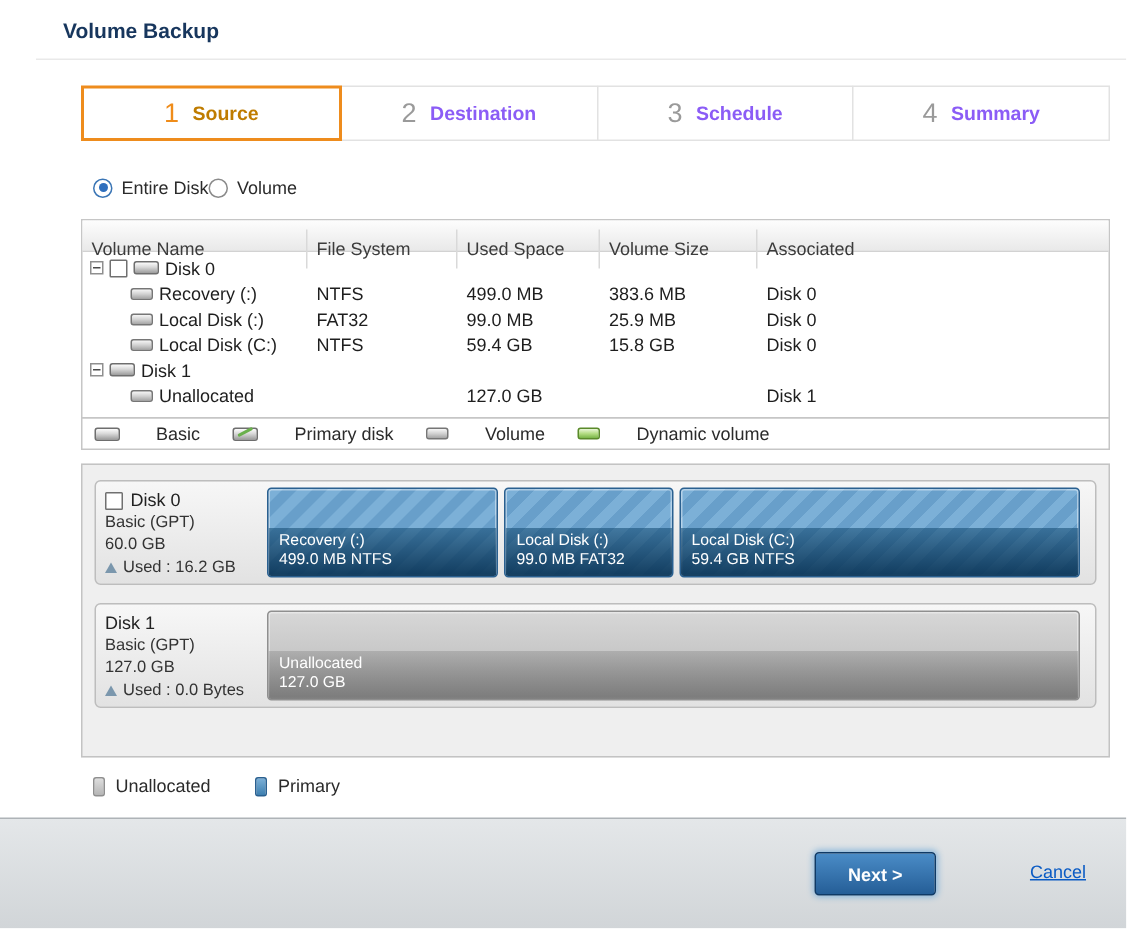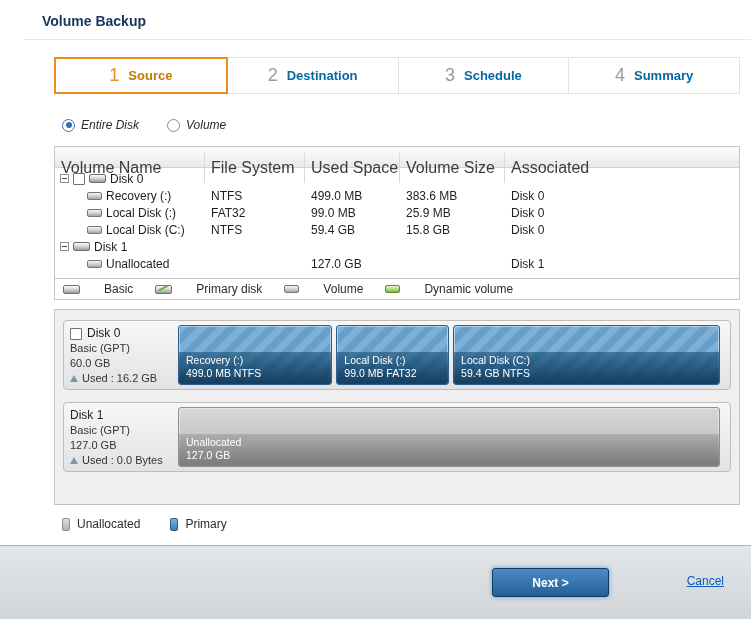--- a/index.html
+++ b/index.html
@@ -10,38 +10,38 @@
   
   .titlebar { height:40px; padding:12px 0 0 18px; border-bottom:1px solid #e9e9e9; }
   .title { font-size:14px; font-weight:bold; color:#17365d; }
 
   
   .steps { display:flex; margin:17px 11px 0 30px; height:37px; }
   .step { flex:1; display:flex; align-items:center; justify-content:center; gap:9px;
           border:1px solid #e2e2e2; margin-left:-1px; background:#fff; cursor:pointer; }
   .step:first-child { margin-left:0; }
   .step .step-num { font-size:18px; color:#9a9a9a; }
-  .step .step-label { font-size:13px; font-weight:bold; color:#0369a1; }
+  .step .step-label { font-size:13px; font-weight:bold; color:#8b5cf6; }
   .step.active { border:2px solid #ee8c1d; z-index:1; }
   .step.active .step-num { color:#ef8c1a; }
   .step.active .step-label { color:#bf7c00; }
 
   
-  .mode-row { display:flex; gap:28px; margin:24px 11px 0 38px; align-items:center;font-style:italic; }
+  .mode-row { display:flex; margin:24px 11px 0 38px; align-items:center; }
   .radio { display:flex; align-items:center; gap:6px; font-size:12px; color:#2b2b2b; cursor:pointer; }
   .rb { width:13px; height:13px; border:1px solid #8a8a8a; border-radius:50%; background:#fff;
         display:inline-flex; align-items:center; justify-content:center; }
   .rb.checked { border-color:#3a75b5; }
   .rb.checked::after { content:""; width:6px; height:6px; border-radius:50%; background:#2f6fbd; }
 
   
   .vtable { margin:14px 11px 0 30px; border:1px solid #c6c6c6; background:#fff; }
   .thead, .tr { display:grid; grid-template-columns:150px 100px 95px 105px 1fr; align-items:center; }
   .thead { height:21px; background:linear-gradient(#fdfdfd,#e9e9e9); border-bottom:1px solid #d2d2d2; }
-  .th { font-size:16px; color:#3c3c3c; padding-left:6px; height:100%; display:flex; align-items:center;
+  .th { font-size:12px; color:#3c3c3c; padding-left:6px; height:100%; display:flex; align-items:center;
         border-right:1px solid #d9d9d9;margin-top:12px; }
   .th:last-child { border-right:none; }
   .tbody { padding:2px 0 6px 0; }
   .tr { height:17px; font-size:12px; color:#1e1e1e; }
   .td { padding-left:6px; white-space:nowrap; overflow:hidden; }
   .cell-name { display:flex; align-items:center; gap:4px; padding-left:5px; }
   .indent { width:23px; flex:0 0 auto; }
   .expander { width:9px; height:9px; flex:0 0 auto; border:1px solid #8f8f8f; background:
       linear-gradient(#4a4a4a,#4a4a4a) center / 5px 1px no-repeat, #fff; }
   .cb { width:12px; height:12px; flex:0 0 auto; border:1px solid #707070; background:#fff; border-radius:1px; }
@@ -86,21 +86,21 @@
   .legend-bottom { margin:12px 11px 0 38px; display:flex; align-items:center; gap:30px;
                    font-size:12px; color:#2b2b2b; }
   .bar-icon { width:8px; height:13px; border-radius:2px; display:inline-block; }
   .bar-icon.unalloc { border:1px solid #8f8f8f; background:linear-gradient(#dedede,#b5b5b5); }
   .bar-icon.prim { border:1px solid #2a6090; background:linear-gradient(#7cb0d7,#3d7fb0); }
   .legend-bottom .legend-item { gap:7px; margin-right:0; }
 
   
   .footer { position:absolute; left:0; right:0; bottom:0; height:74px;
             background:linear-gradient(#e4e7e9,#d1d5d8); border-top:1px solid #aeb3b7; }
-  .next-btn { position:absolute; right:142px; top:22px; width:117px; height:29px;
+  .next-btn { position:absolute; right:127px; top:22px; width:81px; height:29px;
       font-family:"Liberation Sans", sans-serif; font-size:12px; font-weight:bold; color:#fff;
       background:linear-gradient(#4a8cc7,#255e97); border:1px solid #0f3a66; border-radius:3px;
       box-shadow:0 0 4px 1px #86b4da; cursor:pointer; }
   .cancel { position:absolute; right:27px; top:28px; font-size:12px; color:#0a5bc4;
             text-decoration:underline; cursor:pointer; }
 </style>
 </head>
 <body>
 
 <div class="window">

